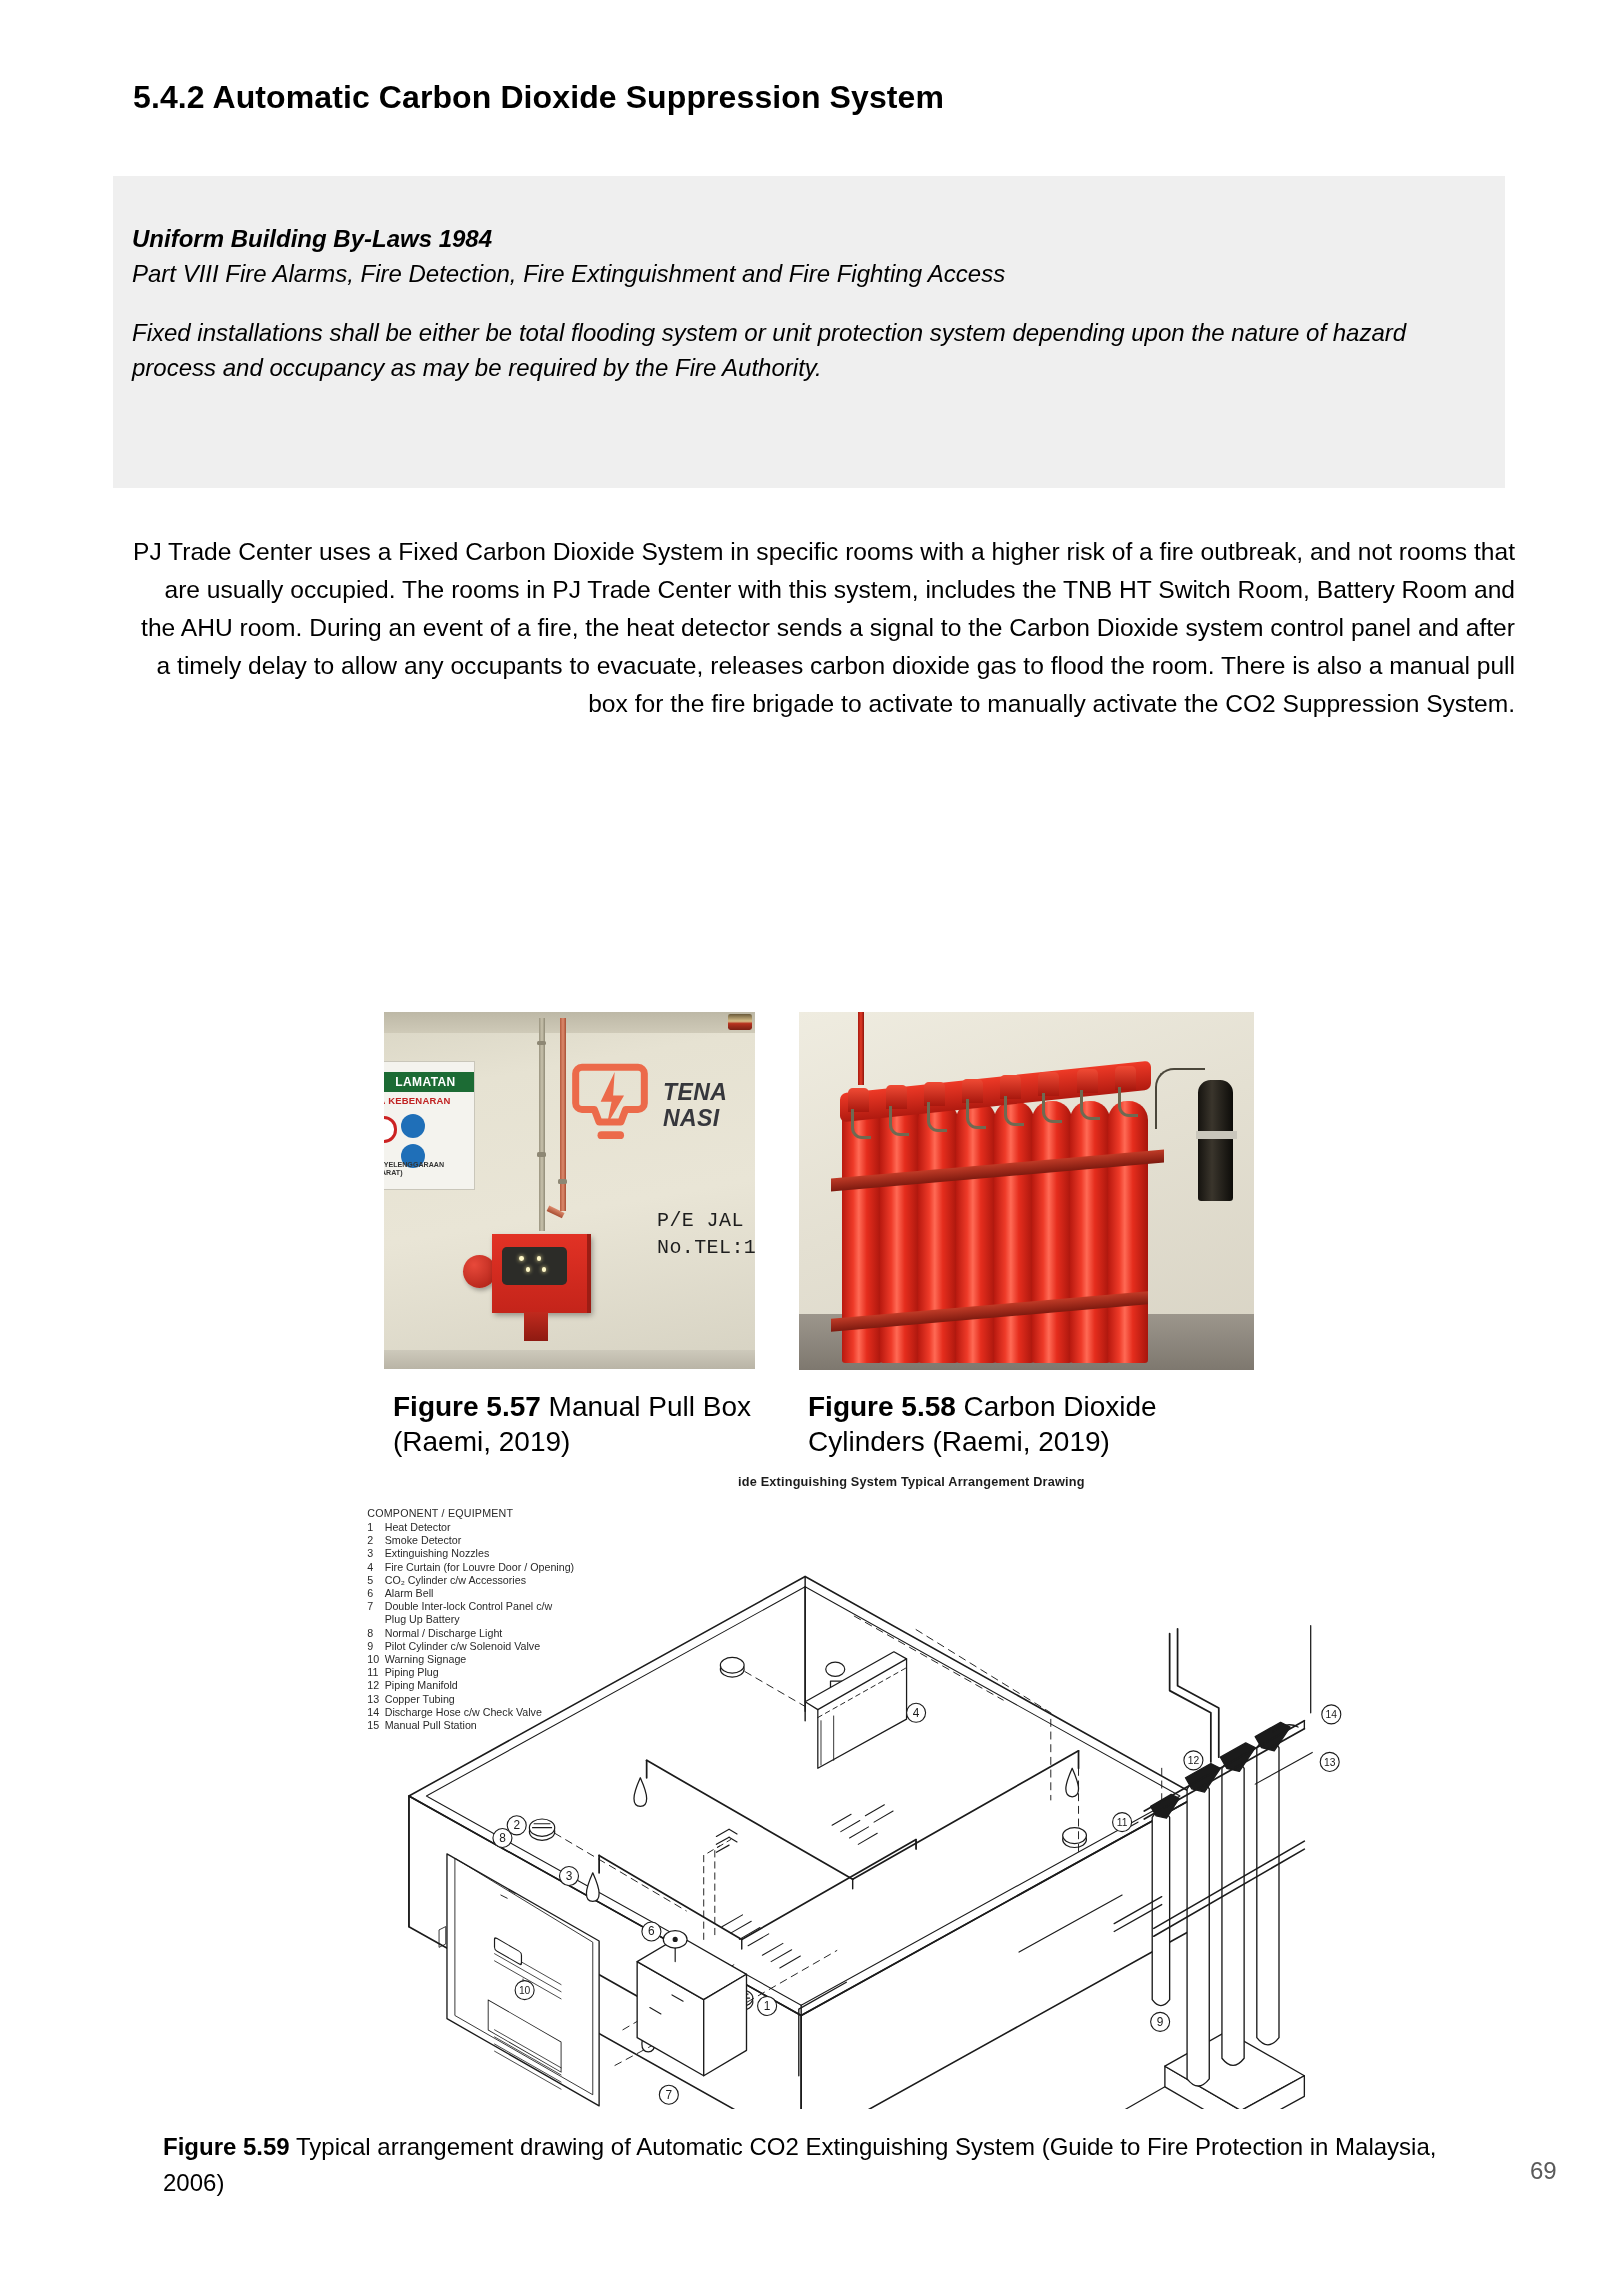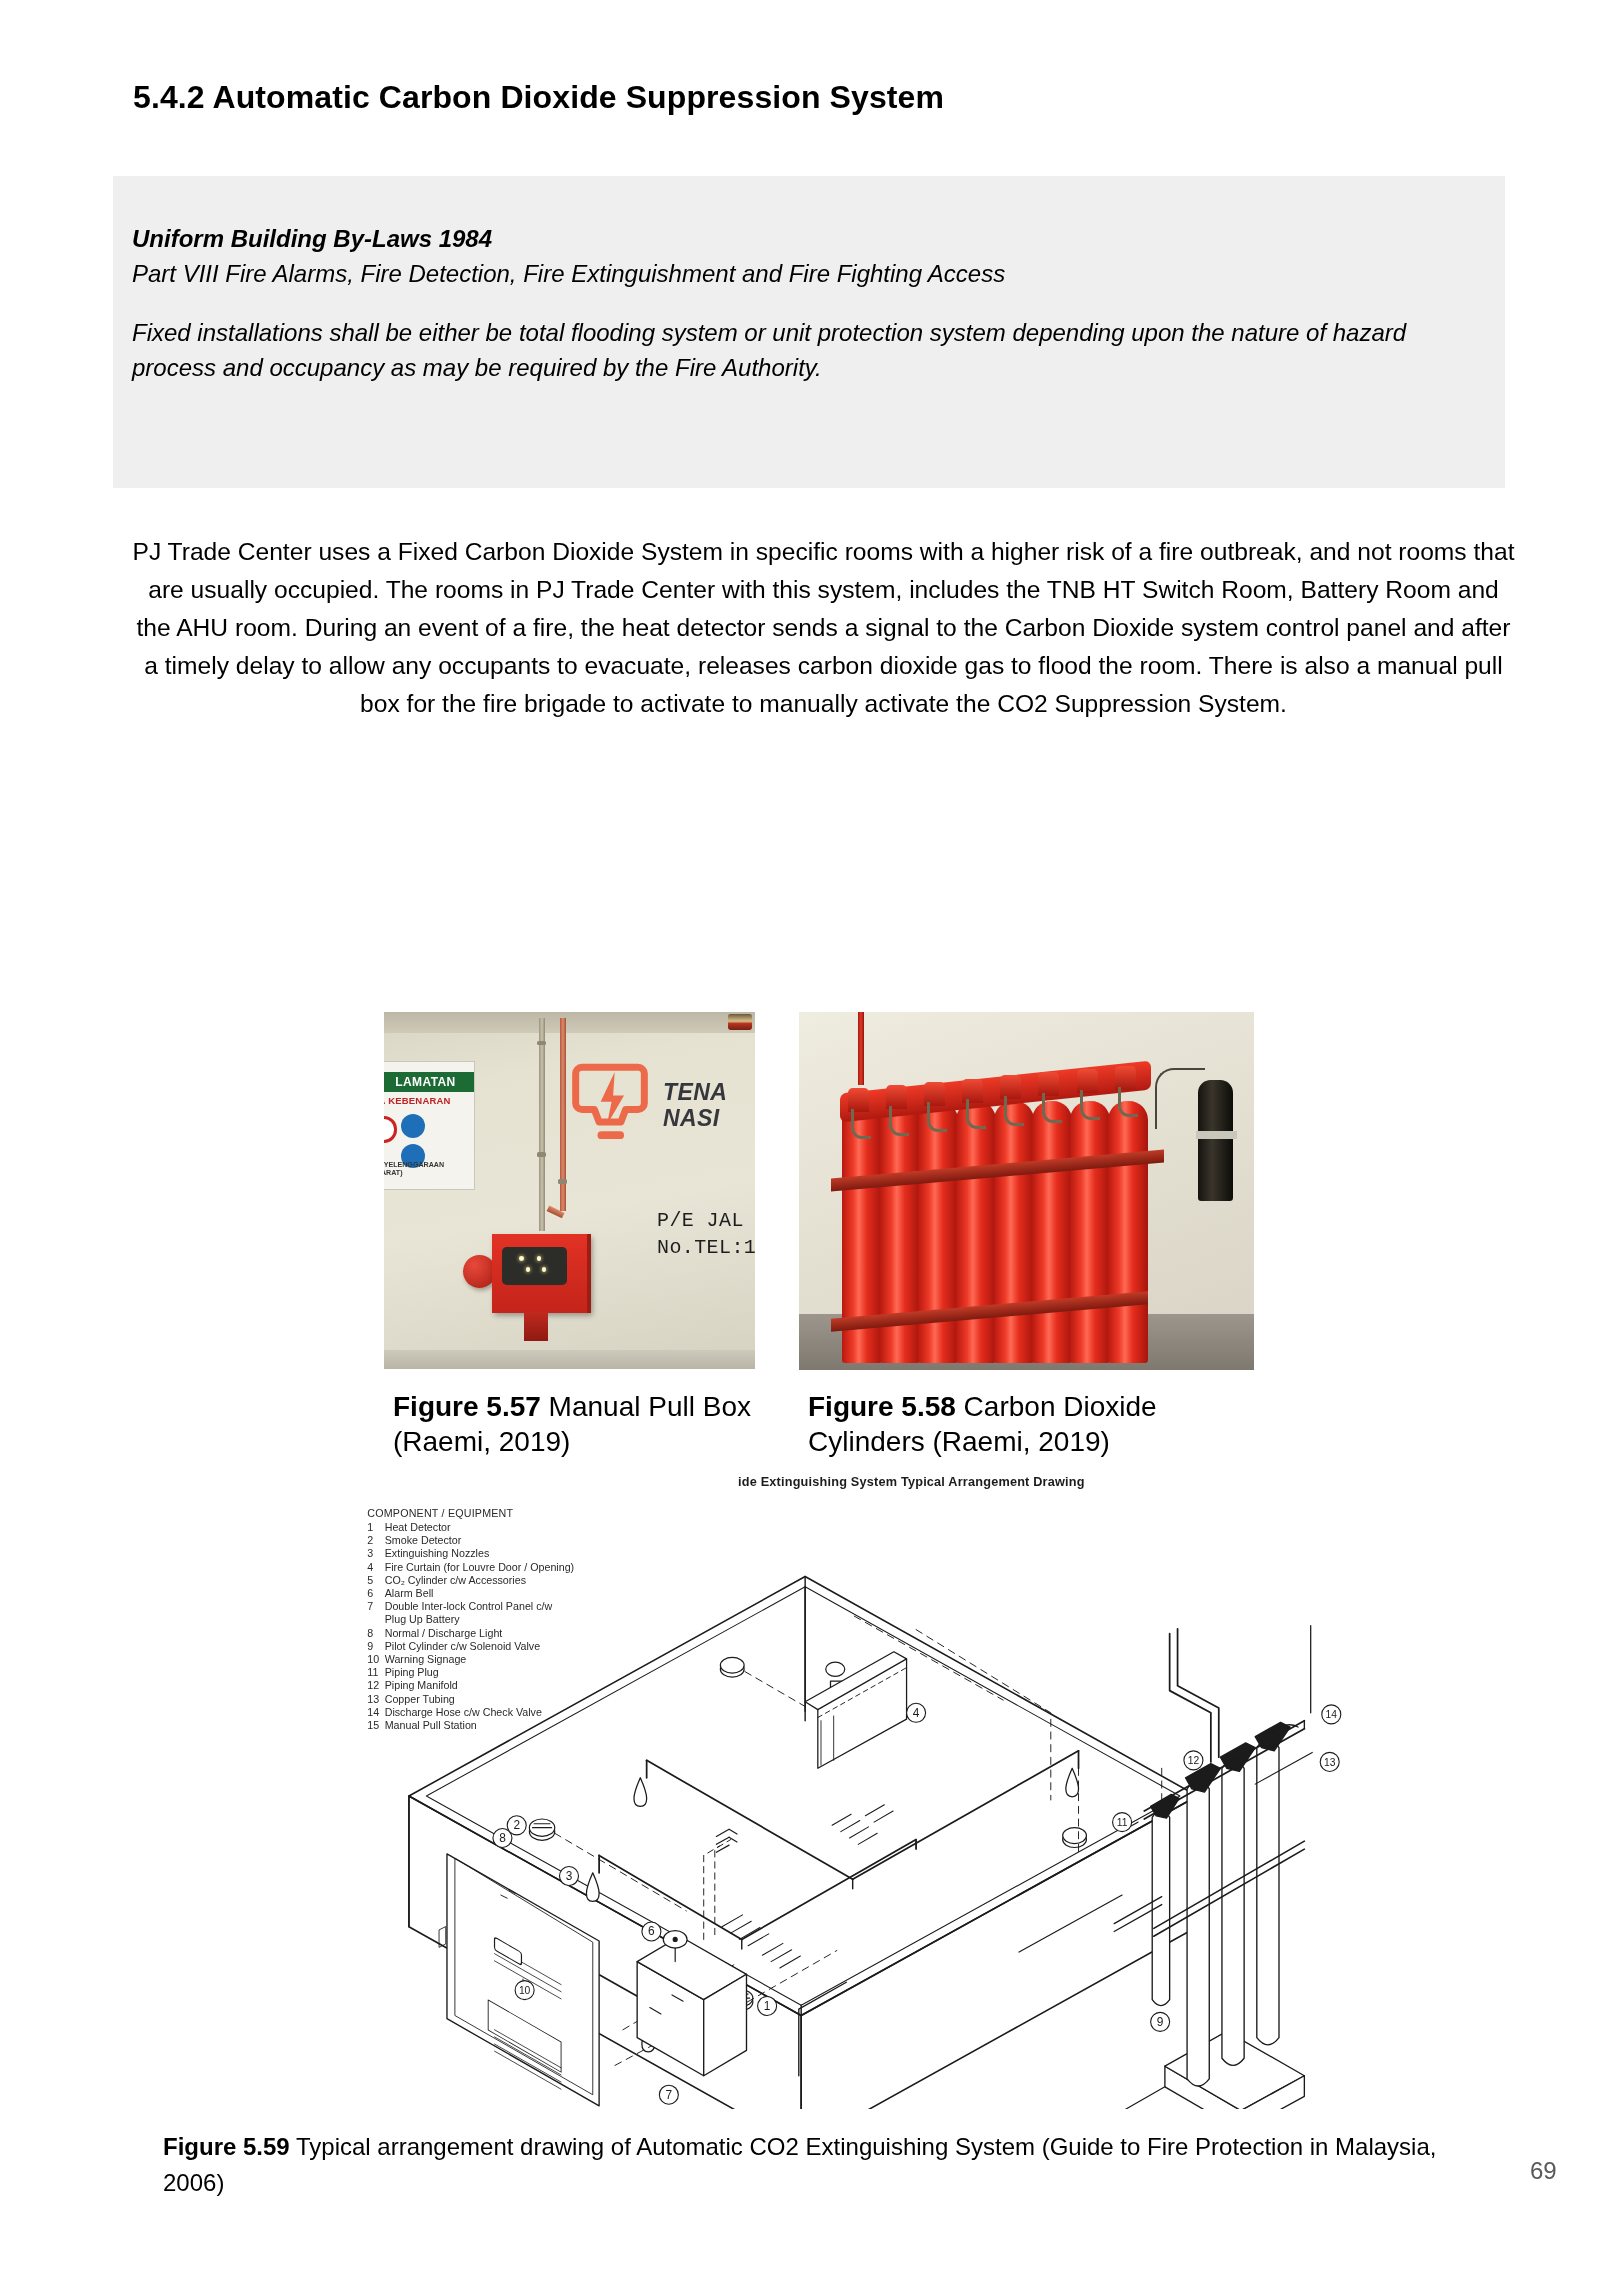--- a/index.html
+++ b/index.html
@@ -55,21 +55,21 @@
   .callout-spacer { height: 24px; }
 
   
   .body-paragraph {
     position: absolute;
     left: 132px;
     top: 533px;
     width: 1383px;
     font-size: 24.6px;
     line-height: 38px;
-    text-align: center;
+    text-align: right;
   }
 
   
   .photo-row {
     position: absolute;
     left: 384px;
     top: 1012px;
     width: 872px;
     height: 358px;
   }

